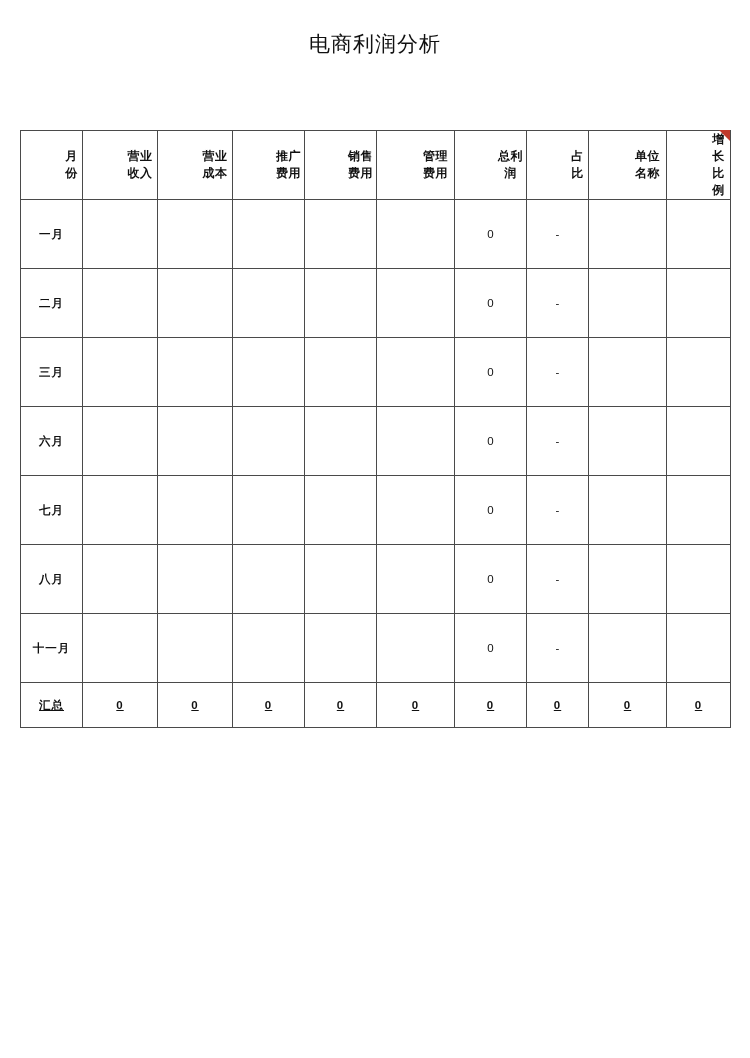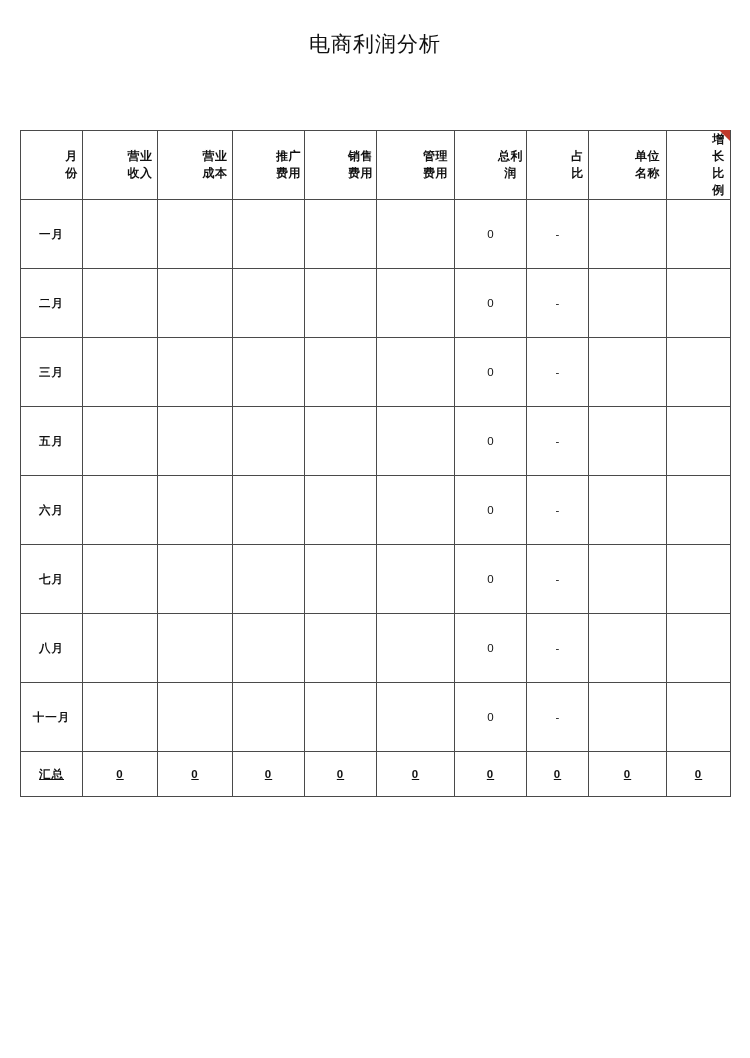--- a/index.html
+++ b/index.html
@@ -177,32 +177,20 @@
           <td></td>
           <td></td>
           <td></td>
           <td></td>
           <td>0</td>
           <td>-</td>
           <td></td>
           <td></td>
         </tr>
         <tr>
-          <td class="month-cell">五月</td>
-          <td></td>
-          <td></td>
-          <td></td>
-          <td></td>
-          <td></td>
-          <td>0</td>
-          <td>-</td>
-          <td></td>
-          <td></td>
-        </tr>
-        <tr>
           <td class="month-cell">六月</td>
           <td></td>
           <td></td>
           <td></td>
           <td></td>
           <td></td>
           <td>0</td>
           <td>-</td>
           <td></td>
           <td></td>

